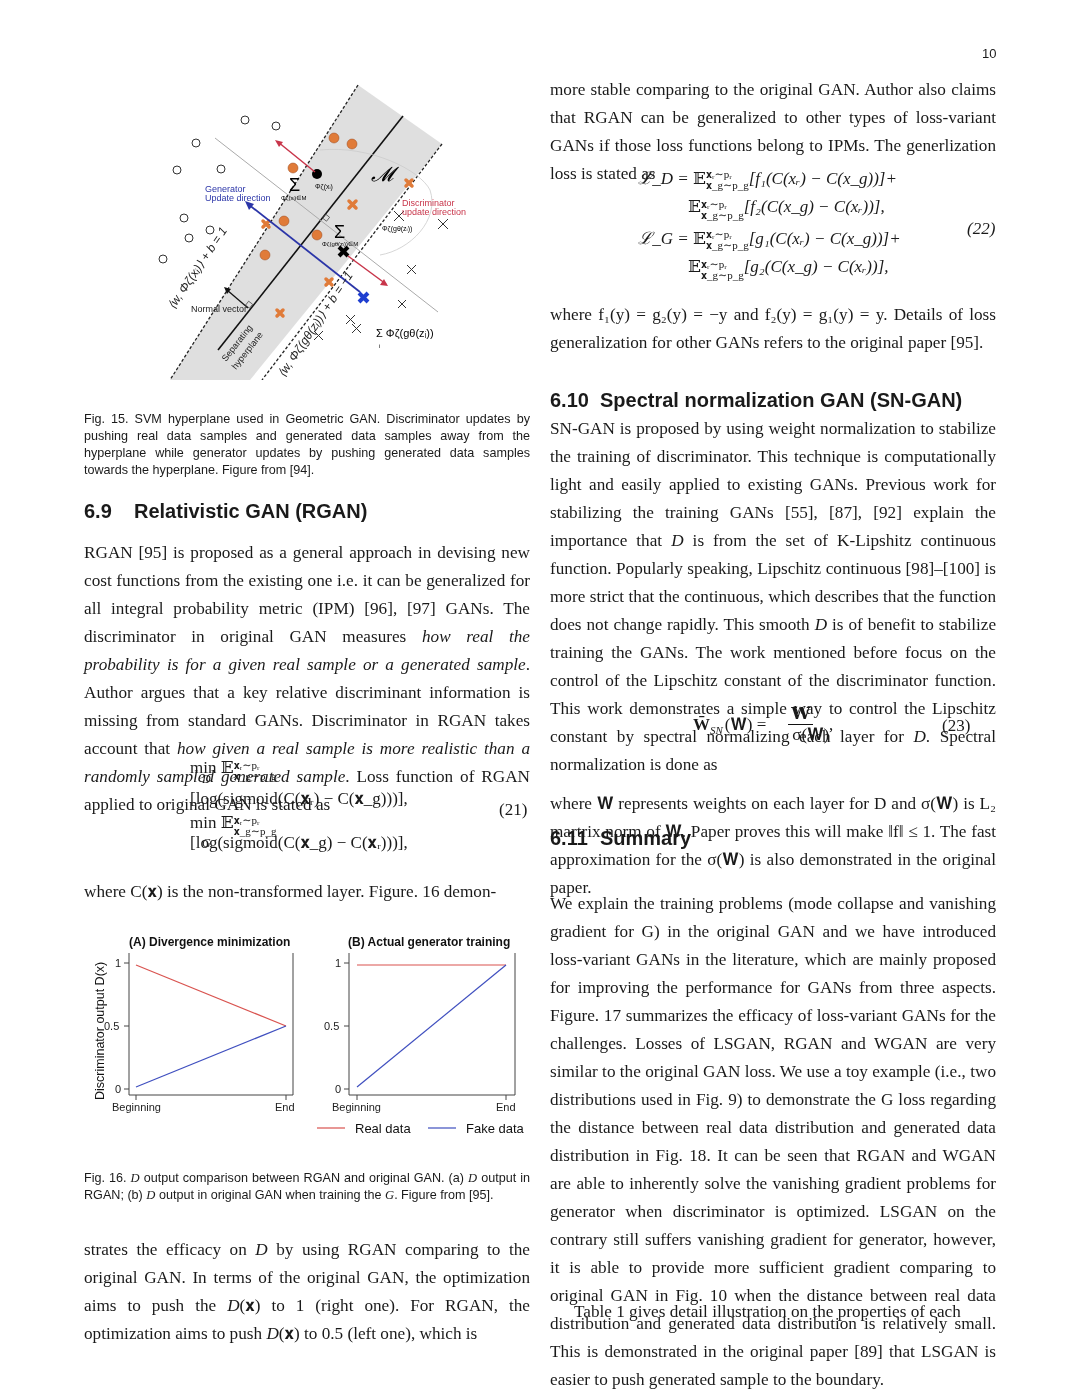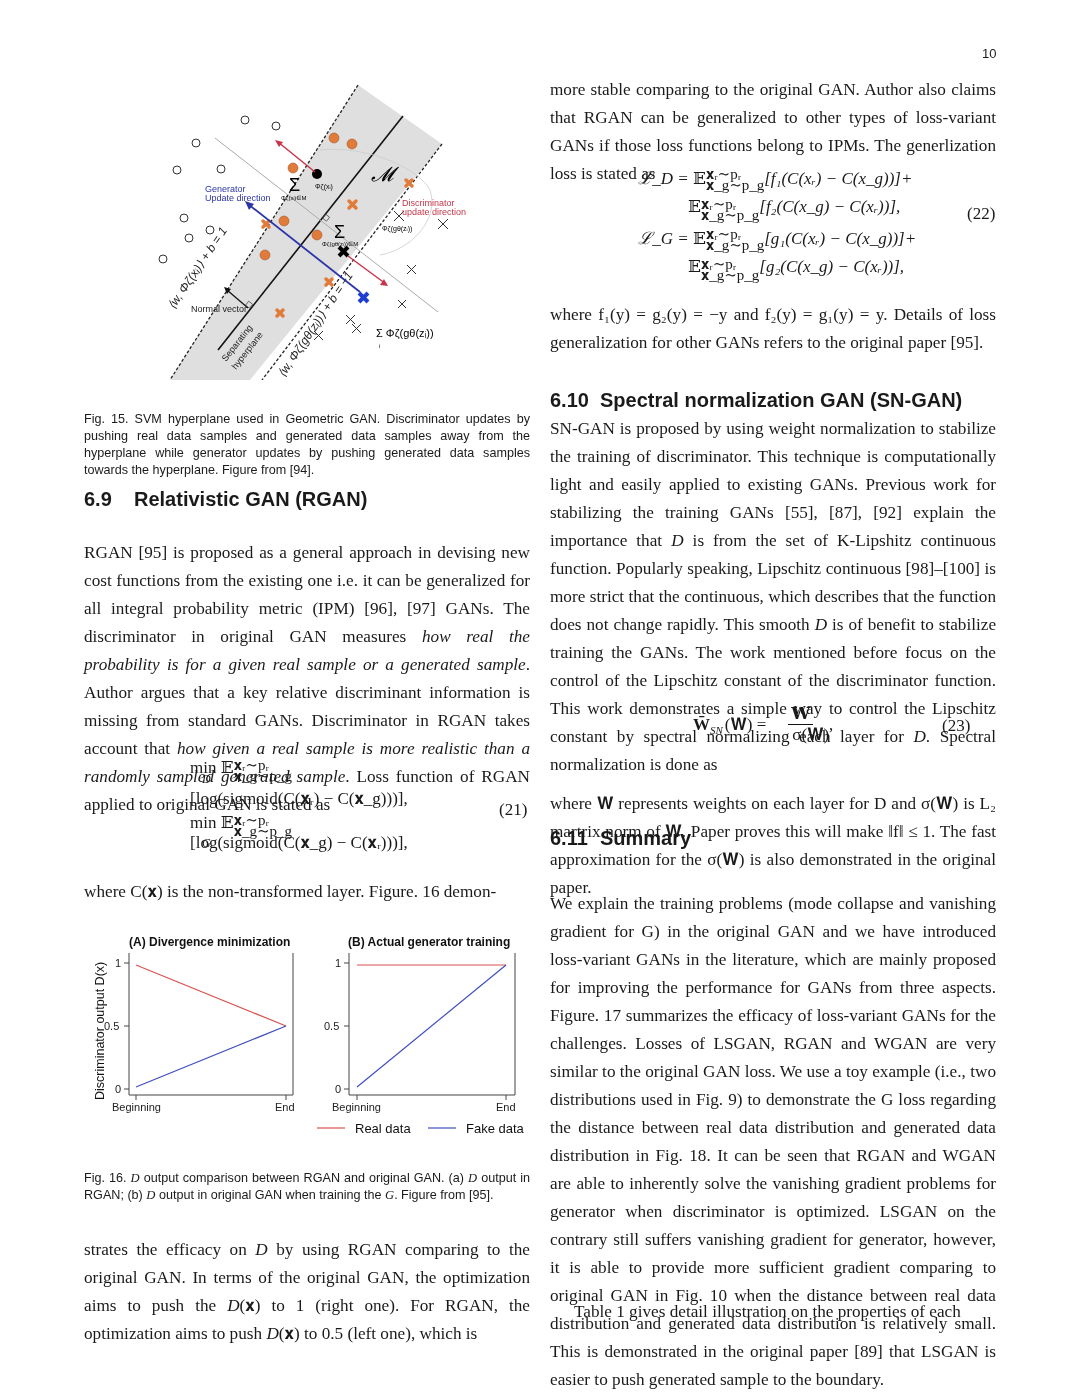--- a/index.html
+++ b/index.html
@@ -10,21 +10,21 @@
   .col-right { left: 550px; }
   .serif { font-family: "Liberation Serif", "DejaVu Serif", serif; font-size: 17.2px; line-height: 28px; text-align: justify; }
   .serif p { margin: 0; }
   .caption { font-family: "Liberation Sans", sans-serif; font-size: 12.6px; line-height: 17px; text-align: justify; }
   .section-h { font-family: "Liberation Sans", sans-serif; font-weight: bold; font-size: 20px; margin: 0; }
   .section-h .num { display: inline-block; width: 50px; }
   .it { font-style: italic; }
   .math { font-family: "Liberation Serif", "DejaVu Serif", serif; font-size: 17px; }
   .eq-block { position: absolute; }
   .eq-num { position: absolute; font-family: "Liberation Serif", serif; font-size: 17px; }
-  .stack { display: inline-block; vertical-align: top; line-height: 11px; font-size: 15px; position: relative; top: 3px; }
+  .stack { display: inline-block; vertical-align: top; line-height: 11px; font-size: 11px; position: relative; top: 3px; }
   .mathrow { height: 21px; white-space: nowrap; }
   .indent { text-indent: 24px; }
   svg text { font-family: "Liberation Sans", sans-serif; }
 </style>
 </head>
 <body>
 
 <div class="page-num">10</div>
 
 <svg style="position:absolute;left:150px;top:80px;" width="320" height="300" viewBox="0 0 320 300">
@@ -112,21 +112,21 @@
   <text x="139" y="111" font-size="18" font-family="Liberation Serif, serif">Σ</text>
   <text x="131" y="120" font-size="6" font-family="Liberation Serif, serif">Φζ(xᵢ)∈M</text>
   <text x="184" y="158" font-size="18" font-family="Liberation Serif, serif">Σ</text>
   <text x="172" y="166" font-size="6" font-family="Liberation Serif, serif">Φζ(gθ(zᵢ))∈M</text>
   <text x="226" y="257" font-size="11" font-family="Liberation Serif, serif">Σ Φζ(gθ(zᵢ))</text>
   <text x="229" y="268" font-size="6" font-family="Liberation Serif, serif">i</text>
 </svg>
 
 <div class="col col-left caption" style="top:411px;">Fig. 15. SVM hyperplane used in Geometric GAN. Discriminator updates by pushing real data samples and generated data samples away from the hyperplane while generator updates by pushing generated data samples towards the hyperplane. Figure from [94].</div>
 
-<div class="col col-left" style="top:488px;">
+<div class="col col-left" style="top:500px;">
   <h3 class="section-h">
     <span class="num">6.9</span><span>Relativistic GAN (RGAN)</span>
   </h3>
 </div>
 
 <div class="col col-left serif" style="top:539px;">
   <p><span>RGAN [95] is proposed as a general approach in devising new cost functions from the existing one i.e. it can be generalized for all integral probability metric (IPM) [96], [97] GANs. The discriminator in original GAN measures </span><span class="it">how real the probability is for a given real sample or a generated sample</span><span>. Author argues that a key relative discriminant information is missing from standard GANs. Discriminator in RGAN takes account that </span><span class="it">how given a real sample is more realistic than a randomly sampled generated sample</span><span>. Loss function of RGAN applied to original GAN is stated as</span></p>
 </div>
 
 <div class="eq-block math" style="left:190px;top:757px;">
@@ -191,21 +191,21 @@
 <div class="col col-left serif" style="top:1236px;"><span>strates the efficacy on </span><span class="it">D</span><span> by using RGAN comparing to the original GAN. In terms of the original GAN, the optimization aims to push the </span><span class="it">D</span><span>(𝐱) to 1 (right one). For RGAN, the optimization aims to push </span><span class="it">D</span><span>(𝐱) to 0.5 (left one), which is</span></div>
 
 <div class="col col-right serif" style="top:76px;">more stable comparing to the original GAN. Author also claims that RGAN can be generalized to other types of loss-variant GANs if those loss functions belong to IPMs. The generlization loss is stated as</div>
 
 <div class="eq-block math" style="left:638px;top:166px;">
   <div class="mathrow"><span class="it">ℒ_D =</span> <span>𝔼</span><span class="stack"><span>𝐱ᵣ∼pᵣ</span><br><span>𝐱_g∼p_g</span></span><span class="it">[f₁(C(xᵣ) − C(x_g))]+</span></div>
   <div class="mathrow" style="margin-top:9px;padding-left:50px;"><span>𝔼</span><span class="stack"><span>𝐱ᵣ∼pᵣ</span><br><span>𝐱_g∼p_g</span></span><span class="it">[f₂(C(x_g) − C(xᵣ))],</span></div>
   <div class="mathrow" style="margin-top:9px;"><span class="it">ℒ_G =</span> <span>𝔼</span><span class="stack"><span>𝐱ᵣ∼pᵣ</span><br><span>𝐱_g∼p_g</span></span><span class="it">[g₁(C(xᵣ) − C(x_g))]+</span></div>
   <div class="mathrow" style="margin-top:9px;padding-left:50px;"><span>𝔼</span><span class="stack"><span>𝐱ᵣ∼pᵣ</span><br><span>𝐱_g∼p_g</span></span><span class="it">[g₂(C(x_g) − C(xᵣ))],</span></div>
 </div>
-<div class="eq-num" style="left:967px;top:204px;">(22)</div>
+<div class="eq-num" style="left:967px;top:219px;font-style:italic;">(22)</div>
 
 <div class="col col-right serif" style="top:301px;">where f₁(y) = g₂(y) = −y and f₂(y) = g₁(y) = y. Details of loss generalization for other GANs refers to the original paper [95].</div>
 
 <div class="col col-right" style="top:389px;">
   <h3 class="section-h">
     <span class="num">6.10</span><span>Spectral normalization GAN (SN-GAN)</span>
   </h3>
 </div>
 
 <div class="col col-right serif" style="top:415px;"><span>SN-GAN is proposed by using weight normalization to stabilize the training of discriminator. This technique is computationally light and easily applied to existing GANs. Previous work for stabilizing the training GANs  [55], [87], [92] explain the importance that </span><span class="it">D</span><span> is from the set of K-Lipshitz continuous function. Popularly speaking, Lipschitz continuous [98]–[100] is more strict that the continuous, which describes that the function does not change rapidly. This smooth </span><span class="it">D</span><span> is of benefit to stabilize training the GANs. The work mentioned before focus on the control of the Lipschitz constant of the discriminator function. This work demonstrates a simple way to control the Lipschitz constant by spectral normalizing each layer for </span><span class="it">D</span><span>. Spectral normalization is done as</span></div>

